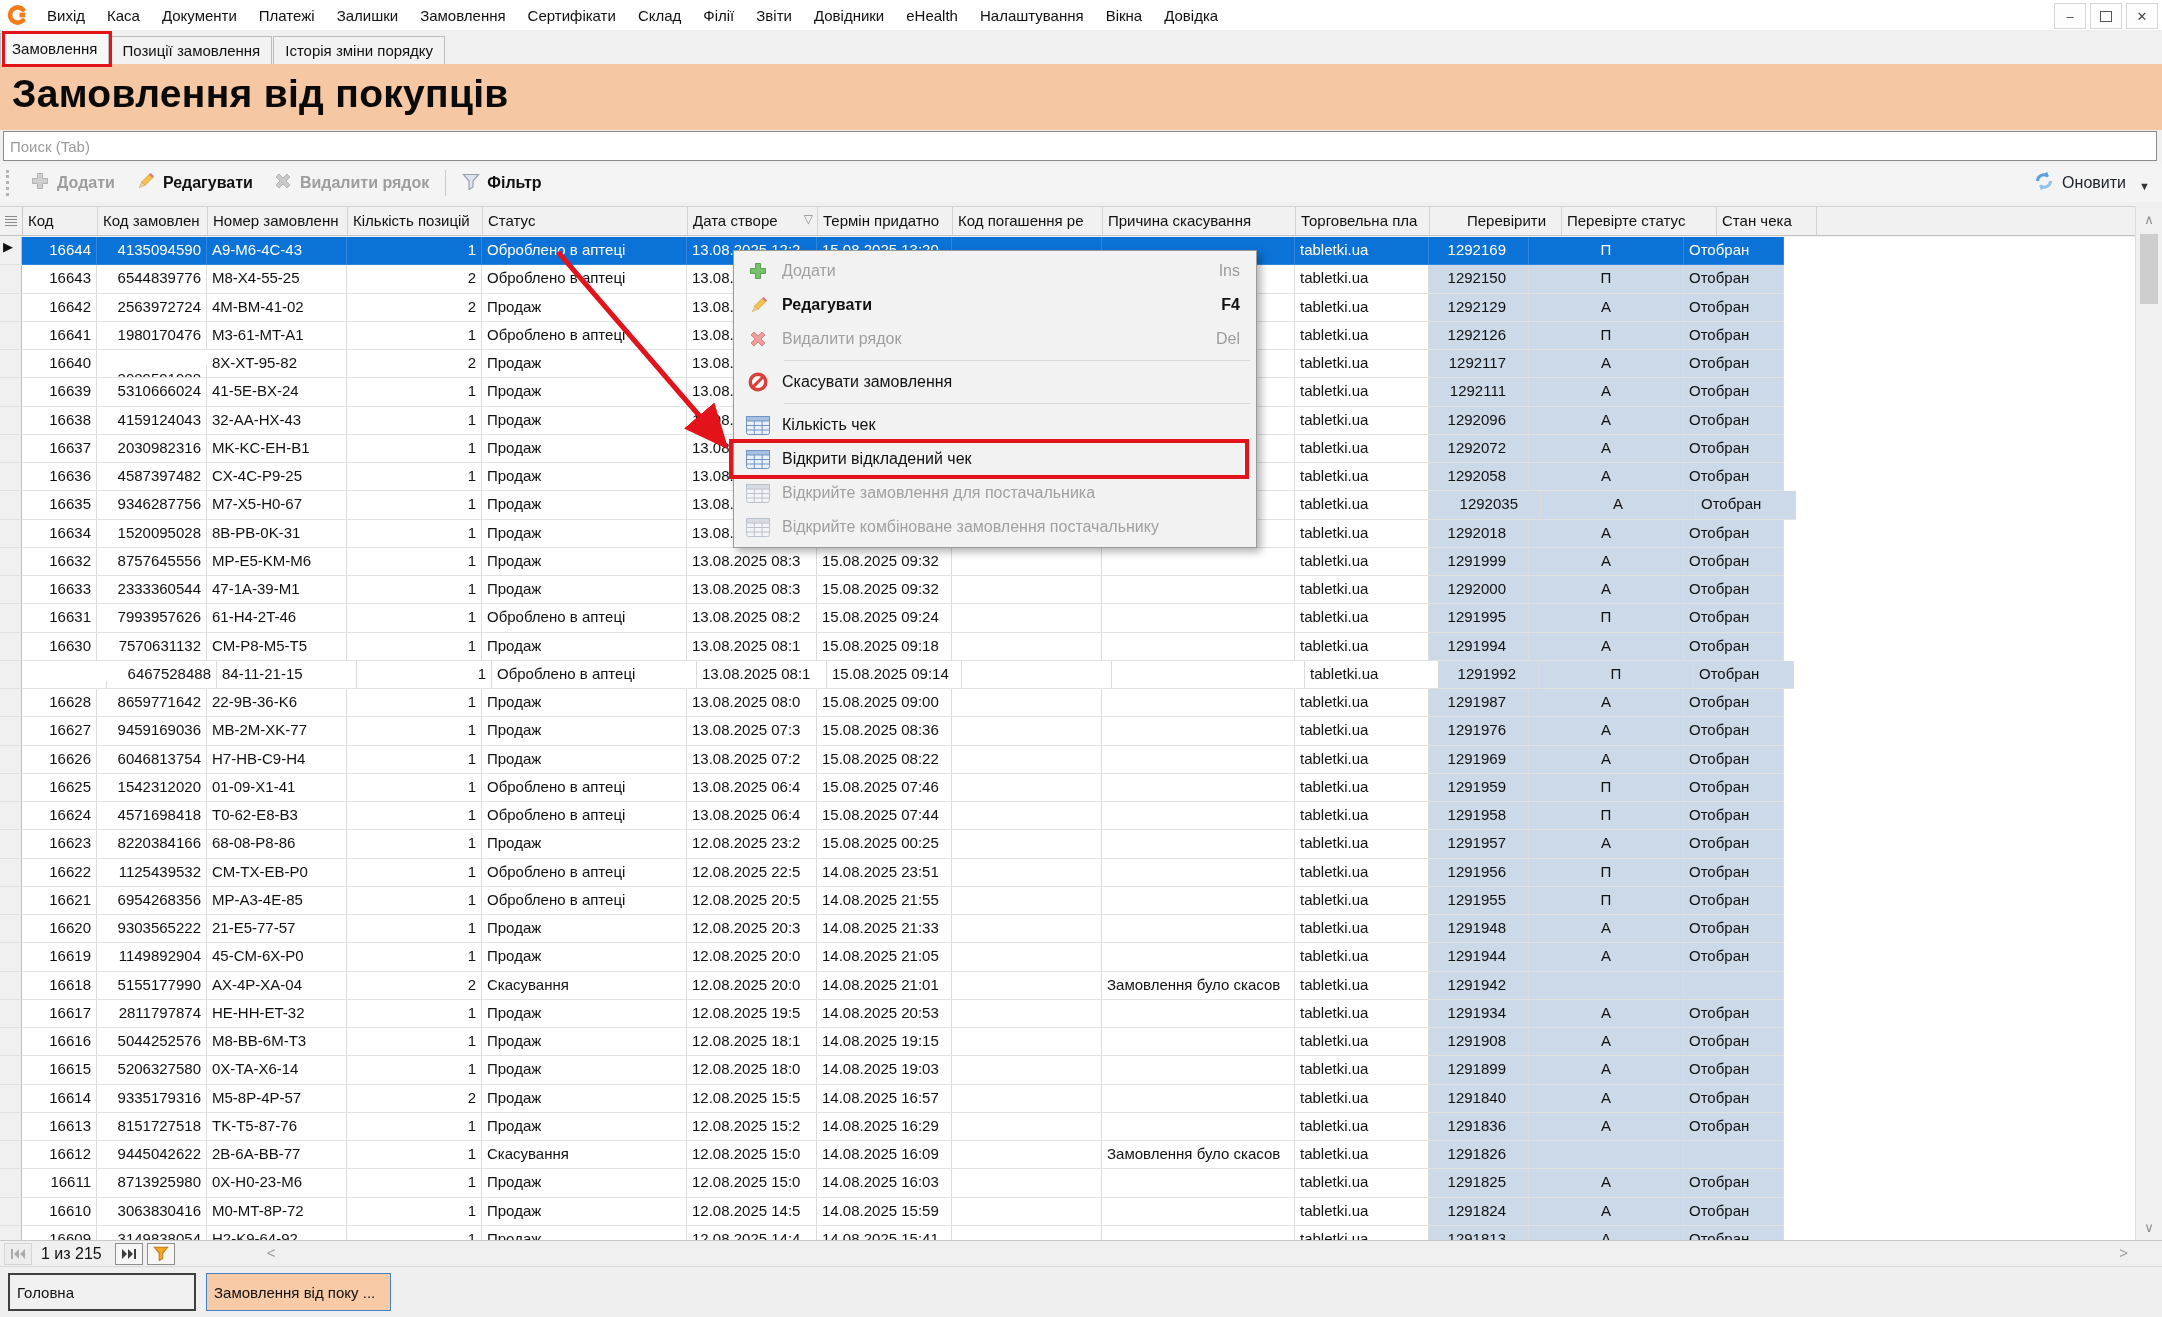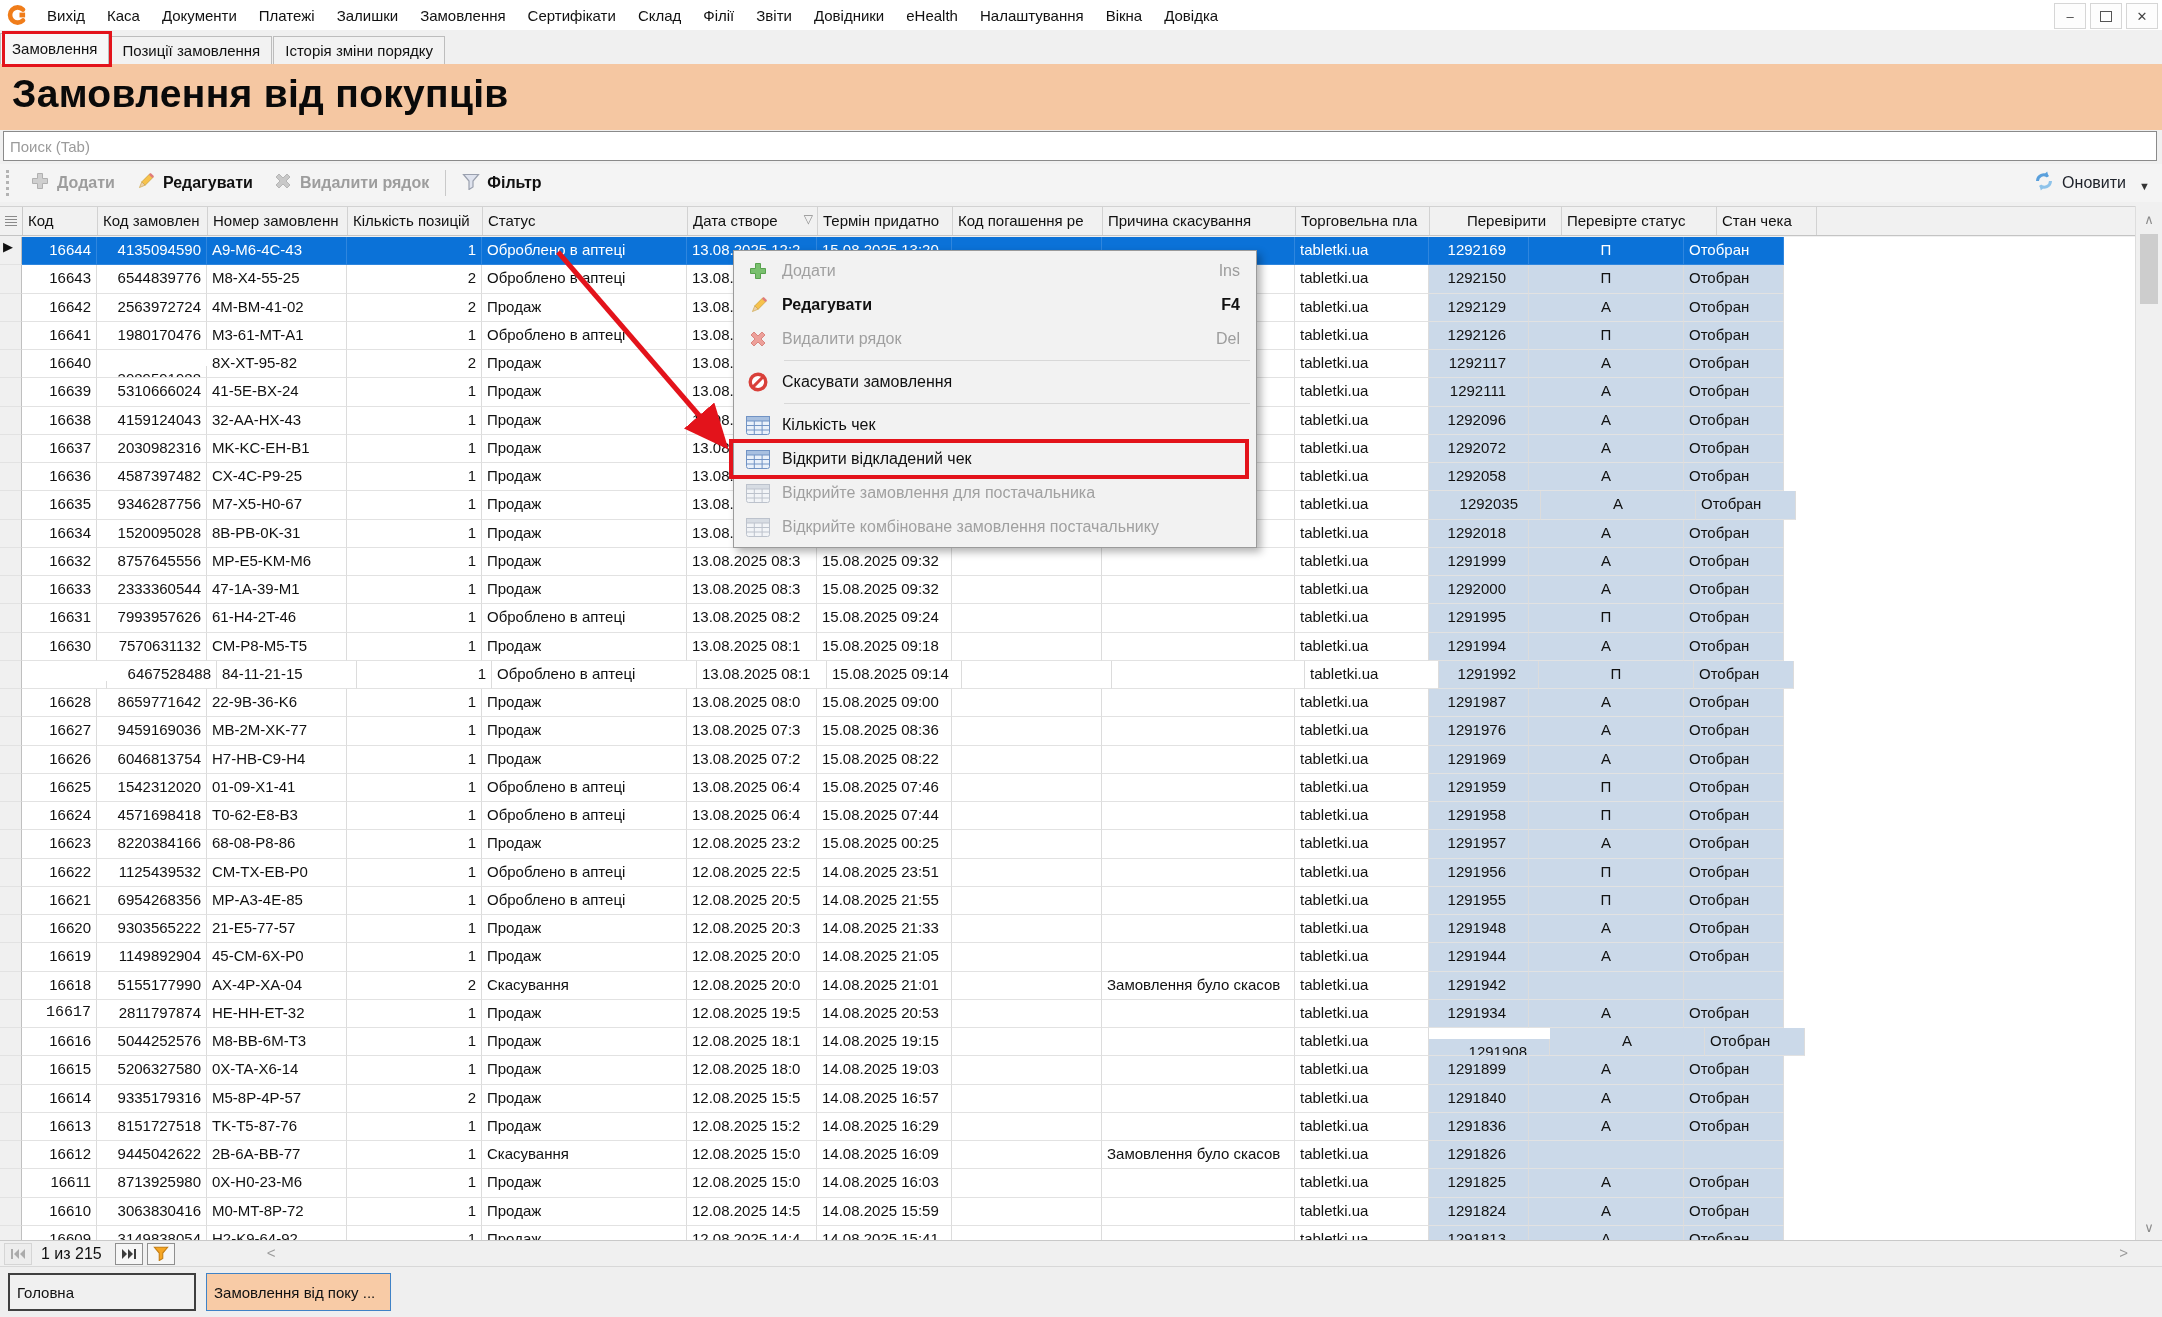--- a/index.html
+++ b/index.html
@@ -670,21 +670,21 @@
       <div class="g-cell" style="width: 135px;">14.08.2025 21:01</div>
       <div class="g-cell" style="width: 150px;"></div>
       <div class="g-cell" style="width: 193px;">Замовлення було скасов</div>
       <div class="g-cell" style="width: 134px;">tabletki.ua</div>
       <div class="g-cell num verif check" style="width: 100px;">1291942</div>
       <div class="g-cell ctr check" style="width: 155px;"></div>
       <div class="g-cell  check" style="width: 100px;"></div>
     </div>
     <div class="g-row">
       <div class="g-cell ind" style="width: 22px;"></div>
-      <div class="g-cell num" style="width: 75px; font-family: Liberation Mono, monospace;">16617</div>
+      <div class="g-cell num" style="width: 75px;">16617</div>
       <div class="g-cell num" style="width: 110px;">2811797874</div>
       <div class="g-cell" style="width: 140px;">HE-HH-ET-32</div>
       <div class="g-cell num" style="width: 135px;">1</div>
       <div class="g-cell" style="width: 205px;">Продаж</div>
       <div class="g-cell" style="width: 130px;">12.08.2025 19:5</div>
       <div class="g-cell" style="width: 135px;">14.08.2025 20:53</div>
       <div class="g-cell" style="width: 150px;"></div>
       <div class="g-cell" style="width: 193px;"></div>
       <div class="g-cell" style="width: 134px;">tabletki.ua</div>
       <div class="g-cell num verif check" style="width: 100px;">1291934</div>
@@ -696,21 +696,21 @@
       <div class="g-cell num" style="width: 75px;">16616</div>
       <div class="g-cell num" style="width: 110px;">5044252576</div>
       <div class="g-cell" style="width: 140px;">M8-BB-6M-T3</div>
       <div class="g-cell num" style="width: 135px;">1</div>
       <div class="g-cell" style="width: 205px;">Продаж</div>
       <div class="g-cell" style="width: 130px;">12.08.2025 18:1</div>
       <div class="g-cell" style="width: 135px;">14.08.2025 19:15</div>
       <div class="g-cell" style="width: 150px;"></div>
       <div class="g-cell" style="width: 193px;"></div>
       <div class="g-cell" style="width: 134px;">tabletki.ua</div>
-      <div class="g-cell num verif check" style="width: 121px; margin-top: 11px;">1291908</div>
+      <div class="g-cell num verif check" style="width: 100px;">1291908</div>
       <div class="g-cell ctr check" style="width: 155px;">А</div>
       <div class="g-cell  check" style="width: 100px;">Отобран</div>
     </div>
     <div class="g-row">
       <div class="g-cell ind" style="width: 22px;"></div>
       <div class="g-cell num" style="width: 75px;">16615</div>
       <div class="g-cell num" style="width: 110px;">5206327580</div>
       <div class="g-cell" style="width: 140px;">0X-TA-X6-14</div>
       <div class="g-cell num" style="width: 135px;">1</div>
       <div class="g-cell" style="width: 205px;">Продаж</div>

